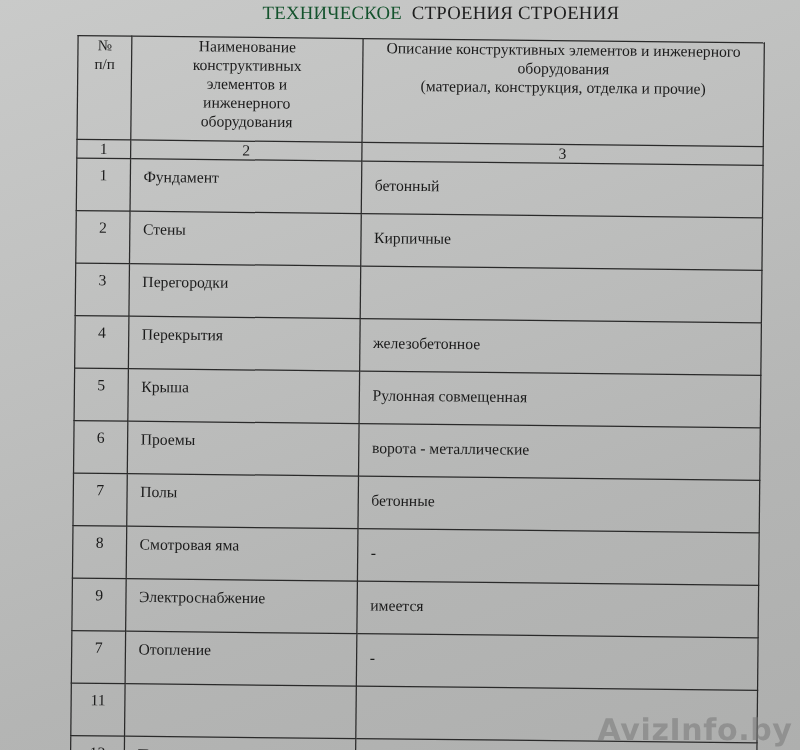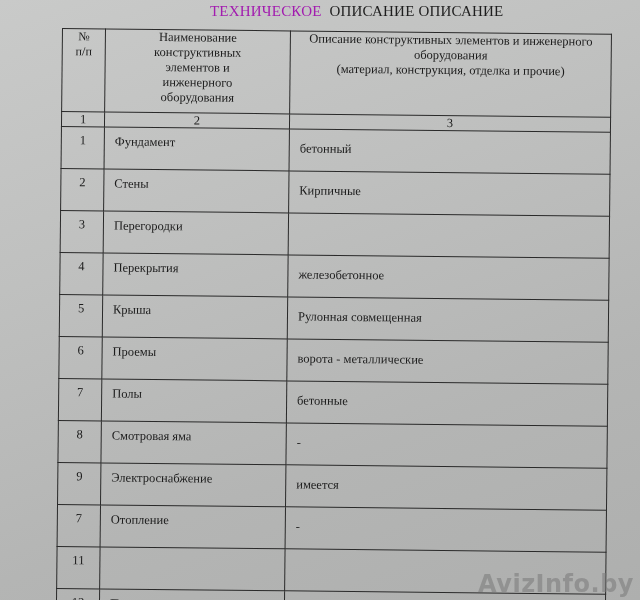--- a/index.html
+++ b/index.html
@@ -7,21 +7,21 @@
       width: 640px; height: 600px; overflow: hidden; position: relative;
       background: linear-gradient(160deg, #c9cac9 0%, #bfc0bf 35%, #b4b5b4 70%, #aeafae 100%);
       font-family: "Liberation Serif", "DejaVu Serif", serif;
       color: #1c1c1c;
     }
     .page-title {
       position: absolute; left: 210px; top: 3px; width: 330px;
       font-size: 15px; letter-spacing: 0.2px; white-space: nowrap;
       color: #1e1e1e;
     }
-    .page-title .cut { color: #a21caf; }
+    .page-title .cut { color: #14532d; }
     table.spec {
       position: absolute; left: 62px; top: 28px;
       width: 550px; border-collapse: collapse;
       transform: rotate(0.6deg); transform-origin: top left;
     }
     table.spec td {
       border: 1.5px solid #2a2a2a;
       font-size: 12.5px; vertical-align: top; padding: 0;
     }
     .c-num { width: 42px; text-align: center; }
@@ -38,21 +38,21 @@
       position: absolute; right: 6px; bottom: 2px;
       font-family: "DejaVu Sans", sans-serif; font-weight: bold;
       font-size: 24px; color: rgba(120,120,120,0.55); letter-spacing: 0.5px; margin-top: 24px;
     }
   </style>
 </head>
 <body>
 
 <div class="page-title">
   <span class="cut">ТЕХНИЧЕСКОЕ</span>&nbsp;
-  <span>ОПИСАНИЕ ОПИСАНИЕ</span>
+  <span>СТРОЕНИЯ СТРОЕНИЯ</span>
 </div>
 
 <table class="spec">
   <tbody>
       <tr class="hdr">
     <td class="c-num">
       <div>№</div>
       <div>п/п</div>
     </td>
     <td class="c-name">

